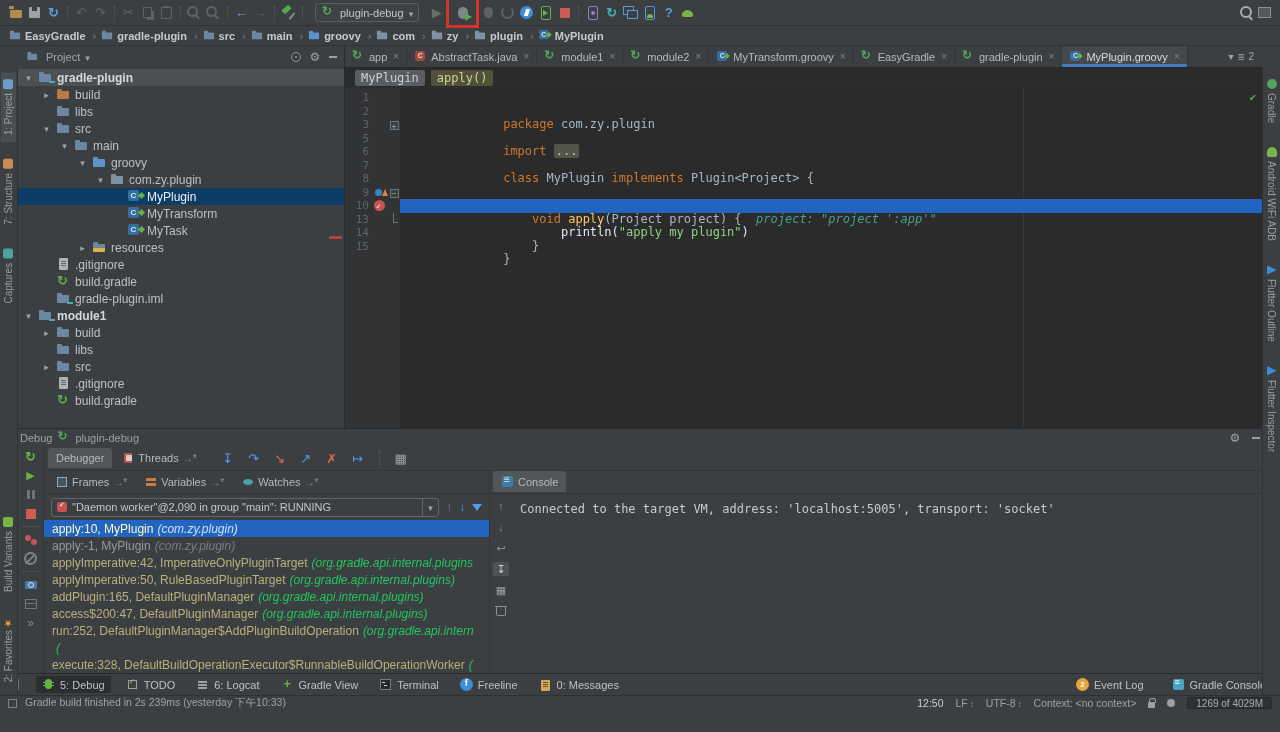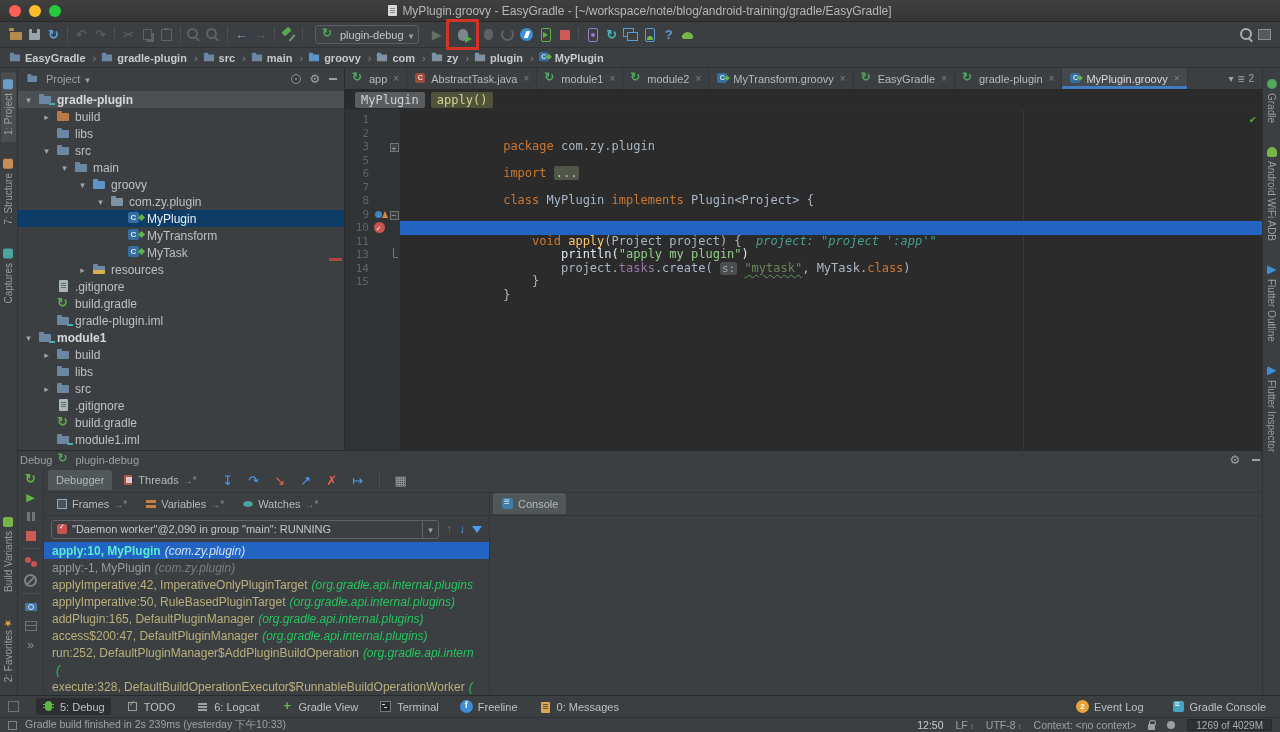--- a/index.html
+++ b/index.html
@@ -202,21 +202,21 @@
 .tc-label{white-space:nowrap;overflow:hidden;flex:1}
 .tc-dd{width:16px;align-self:stretch;border-left:1px solid #616569;display:flex;align-items:center;justify-content:center}
 .ic-thread{width:10px;height:10px;border-radius:2px;background:#c75450;position:relative;flex:none}
 .ic-thread::after{content:"✓";position:absolute;left:2px;top:-1px;color:#fff;font-size:7px}
 .fnav{font-size:12px}
 .g-up::before{content:"↑"} .g-down::before{content:"↓"}
 .ic-filter{width:0;height:0;border-left:5px solid transparent;border-right:5px solid transparent;border-top:7px solid #4a9df0}
 .frames{flex:1;overflow:hidden;font-size:12px}
 .frow{height:17px;display:flex;align-items:center;padding-left:8px;white-space:nowrap;overflow:hidden}
 .fmain{flex:none}.fpkg{font-style:italic;margin-left:4px;flex:none}
-.frow.sel{background:#2264c2}.frow.sel .fmain{color:#5eead4;font-weight:700}.frow.sel .fpkg{color:#cfe0f7}
+.frow.sel{background:#2264c2}.frow.sel .fmain{color:#fef9c3;font-weight:400}.frow.sel .fpkg{color:#cfe0f7}
 .frow.dim .fmain{color:#9599a0}.frow.dim .fpkg{color:#787d84}
 .frow.lib .fmain{color:#b9b07c}.frow.lib .fpkg{color:#22c55e}
 .console-pane{flex:1;display:flex;flex-direction:column;min-width:0}
 .ctab-row{height:23px;flex:none;display:flex;align-items:flex-start;padding-left:3px;border-bottom:1px solid #333639}
 .di-console{width:13px;height:13px;position:relative;flex:none}
 .di-console::before{content:"";position:absolute;inset:1px;background:#3d7ea8;border-radius:2px}
 .di-console::after{content:"≡";position:absolute;left:3px;top:-1px;color:#d9e8f2;font-size:10px}
 .con-body{flex:1;display:flex;min-height:0}
 .con-gut{width:22px;flex:none;display:flex;flex-direction:column;align-items:center;padding-top:5px;gap:7px;color:#8a8f93;font-size:11px}
 .cg{position:relative;width:16px;height:14px;display:flex;align-items:center;justify-content:center}
@@ -280,31 +280,20 @@
 .li-fav::before{content:"★";position:absolute;left:0;top:-3px;color:#e0a03c;font-size:10px}
 .ri-gradle{background:#53a55f;border-radius:50%}
 .ri-android{background:#77b546;border-radius:5px 5px 2px 2px}
 .ri-flutter{background:#3b8fd8;clip-path:polygon(0 0,100% 50%,0 100%)}
 </style>
 </head>
 <body>
 
 <div class="app">
 
-  <div class="titlebar">
-    <div class="traffic">
-      <span class="tl red"></span>
-      <span class="tl yellow"></span>
-      <span class="tl green"></span>
-    </div>
-    <div class="title-center">
-      <span class="doc-ic"></span>
-      <span>MyPlugin.groovy - EasyGradle - [~/workspace/note/blog/android-training/gradle/EasyGradle]</span>
-    </div>
-  </div>
 
   <div class="toolbar">
     <span class="ti s-open"></span>
     <span class="ti s-save"></span>
     <span class="ti g-sync"></span>
     <span class="tsep"></span>
     <span class="ti dim g-undo"></span>
     <span class="ti dim g-redo"></span>
     <span class="tsep"></span>
     <span class="ti dim g-cut"></span>
@@ -527,25 +516,20 @@
             <span class="tico ic-file"></span>
             <span class="tlabel">.gitignore</span>
           </div>
 
           <div class="trow ind1">
             <span class="arrow"></span>
             <span class="tico ic-gradlef"></span>
             <span class="tlabel">build.gradle</span>
           </div>
 
-          <div class="trow ind1">
-            <span class="arrow"></span>
-            <span class="tico ic-mod"></span>
-            <span class="tlabel">module1.iml</span>
-          </div>
         </div>
       <div class="pp-errmark"></div>
     </div>
 
     <div class="editor">
       <div class="tabbar">
         <div style="display:flex">
 
             <div class="tab">
               <span class="tbi tbi-gradle"></span>
@@ -686,28 +670,20 @@
 
             <div class="cline current">
               <span class="gut">10</span>
               <span class="mark bp"></span>
               <span class="fold"></span>
               <span class="ctext">
                 
               <span class=" pl">        println(</span><span class=" strdim">"apply my plugin"</span><span class=" pl">)</span></span>
             </div>
 
-            <div class="cline">
-              <span class="gut">11</span>
-              <span class="mark"></span>
-              <span class="fold"></span>
-              <span class="ctext">
-                
-              <span class=" pl">        project.</span><span class=" prop">tasks</span><span class=" pl">.create( </span><span class=" phint">s:</span><span class=" pl"> </span><span class=" str wavy">"mytask"</span><span class=" pl">, MyTask.</span><span class=" kw">class</span><span class=" pl">)</span></span>
-            </div>
 
 
             <div class="cline">
               <span class="gut">13</span>
               <span class="mark"></span>
               <span class="fold end"></span>
               <span class="ctext">
                 
               <span class=" pl">    }</span></span>
             </div>
@@ -860,20 +836,31 @@
                 </div>
               </div>
           </div>
           <div class="console-pane">
             <div class="ctab-row">
               <div class="dtab active">
                 <span class="di-console"></span>
                 <span>Console</span>
               </div>
             </div>
+            <div class="con-body">
+              <div class="con-gut">
+                <span class="cg g-up"></span>
+                <span class="cg g-down"></span>
+                <span class="cg g-wrap"></span>
+                <span class="cg hl g-exec"></span>
+                <span class="cg g-calc"></span>
+                <span class="cg cg-trash"></span>
+              </div>
+              <div class="con-text">Connected to the target VM, address: 'localhost:5005', transport: 'socket'</div>
+            </div>
           </div>
         </div>
       </div>
     </div>
   </div>
 
   <div class="bottombar">
     <span class="bb-grid"></span>
     <div style="display:flex;gap:9px">
 

